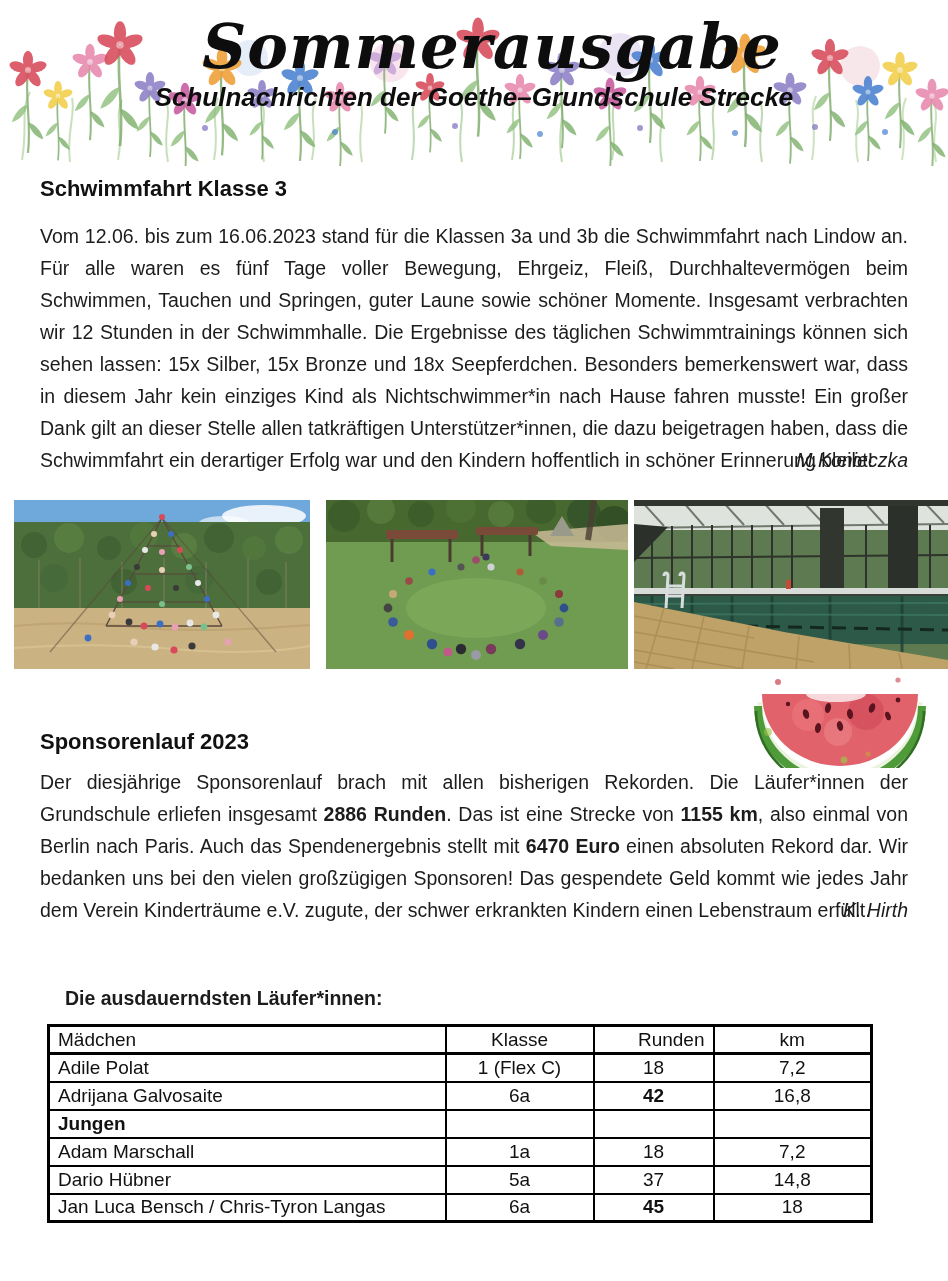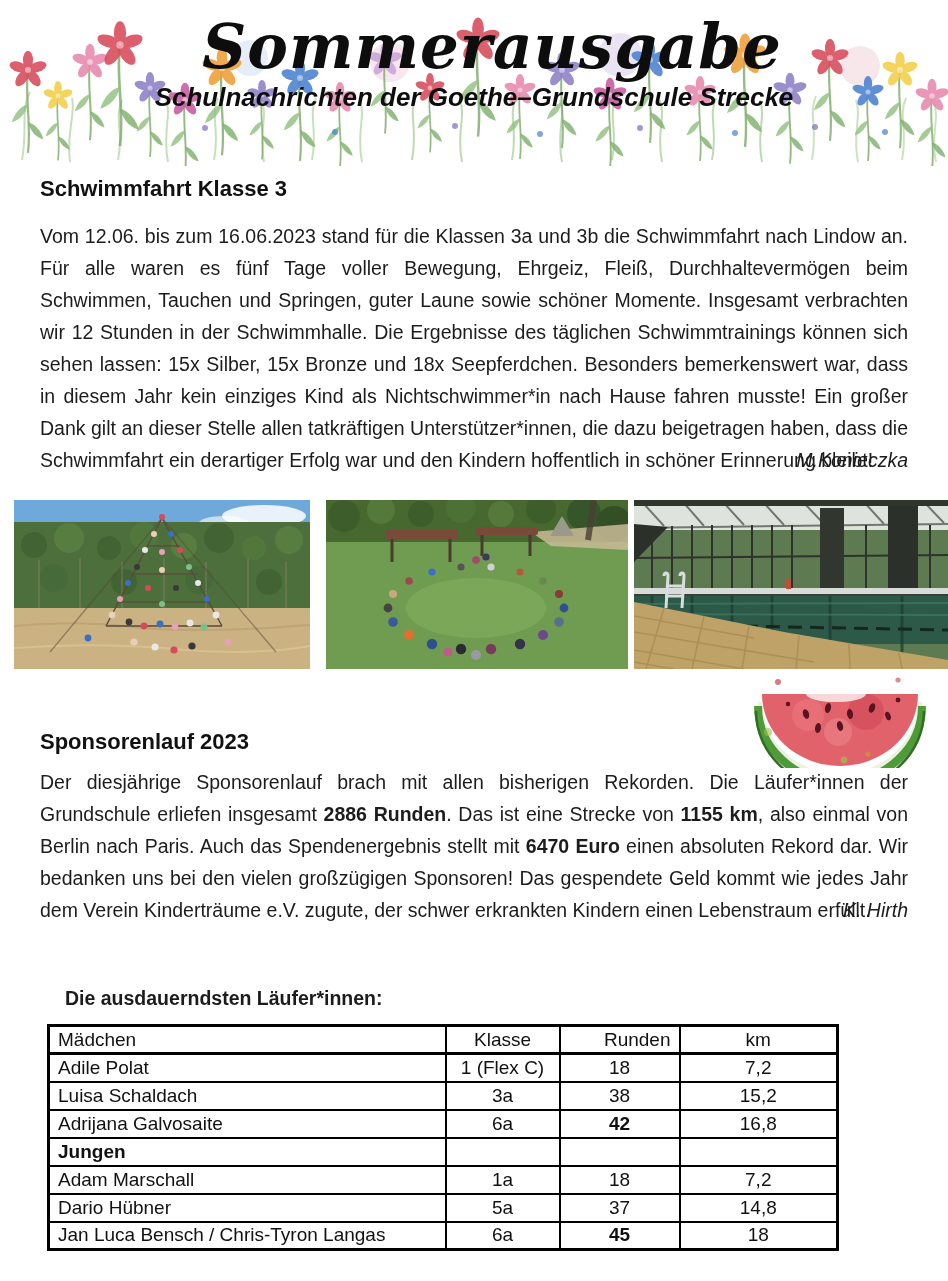--- a/index.html
+++ b/index.html
@@ -41,21 +41,21 @@
 
   
   #h3 { position:absolute; top:987px; left:40px; font-size:19.5px; font-weight:700;margin-left:25px; }
   .runners { position:absolute; top:1024px; left:47px; border-collapse:collapse;
              font-size:19px; color:#111; }
   .runners th, .runners td { border:2px solid #000; height:28px; padding:1px 8px; }
   .runners { border:3px solid #000; }
   .runners th { font-weight:400; }
   .runners thead th { border-bottom:3px solid #000; }
   .col-name  { width:397px; text-align:left; }
-  .col-mid   { width:114px; text-align:center;margin-top:32px; }
+  .col-mid   { width:148px; text-align:center;margin-top:32px; }
   .col-mid2  { width:120px; text-align:right; }
   .col-km    { width:158px; text-align:center;margin-left:28px; }
   td.c { text-align:center; }
 </style>
 </head>
 <body>
 
 <div class="page">
 
   <div class="banner">
@@ -366,26 +366,20 @@
       </tr>
     </thead>
     <tbody>
       <tr>
         <td>Adile Polat</td>
         <td class="c">1 (Flex C)</td>
         <td class="c">18</td>
         <td class="c">7,2</td>
       </tr>
       <tr>
-        <td>Luisa Schaldach</td>
-        <td class="c">3a</td>
-        <td class="c">38</td>
-        <td class="c">15,2</td>
-      </tr>
-      <tr>
         <td>Adrijana Galvosaite</td>
         <td class="c">6a</td>
         <td class="c b">42</td>
         <td class="c">16,8</td>
       </tr>
       <tr>
         <td class="b">Jungen</td>
         <td class="c"></td>
         <td class="c"></td>
         <td class="c"></td>

